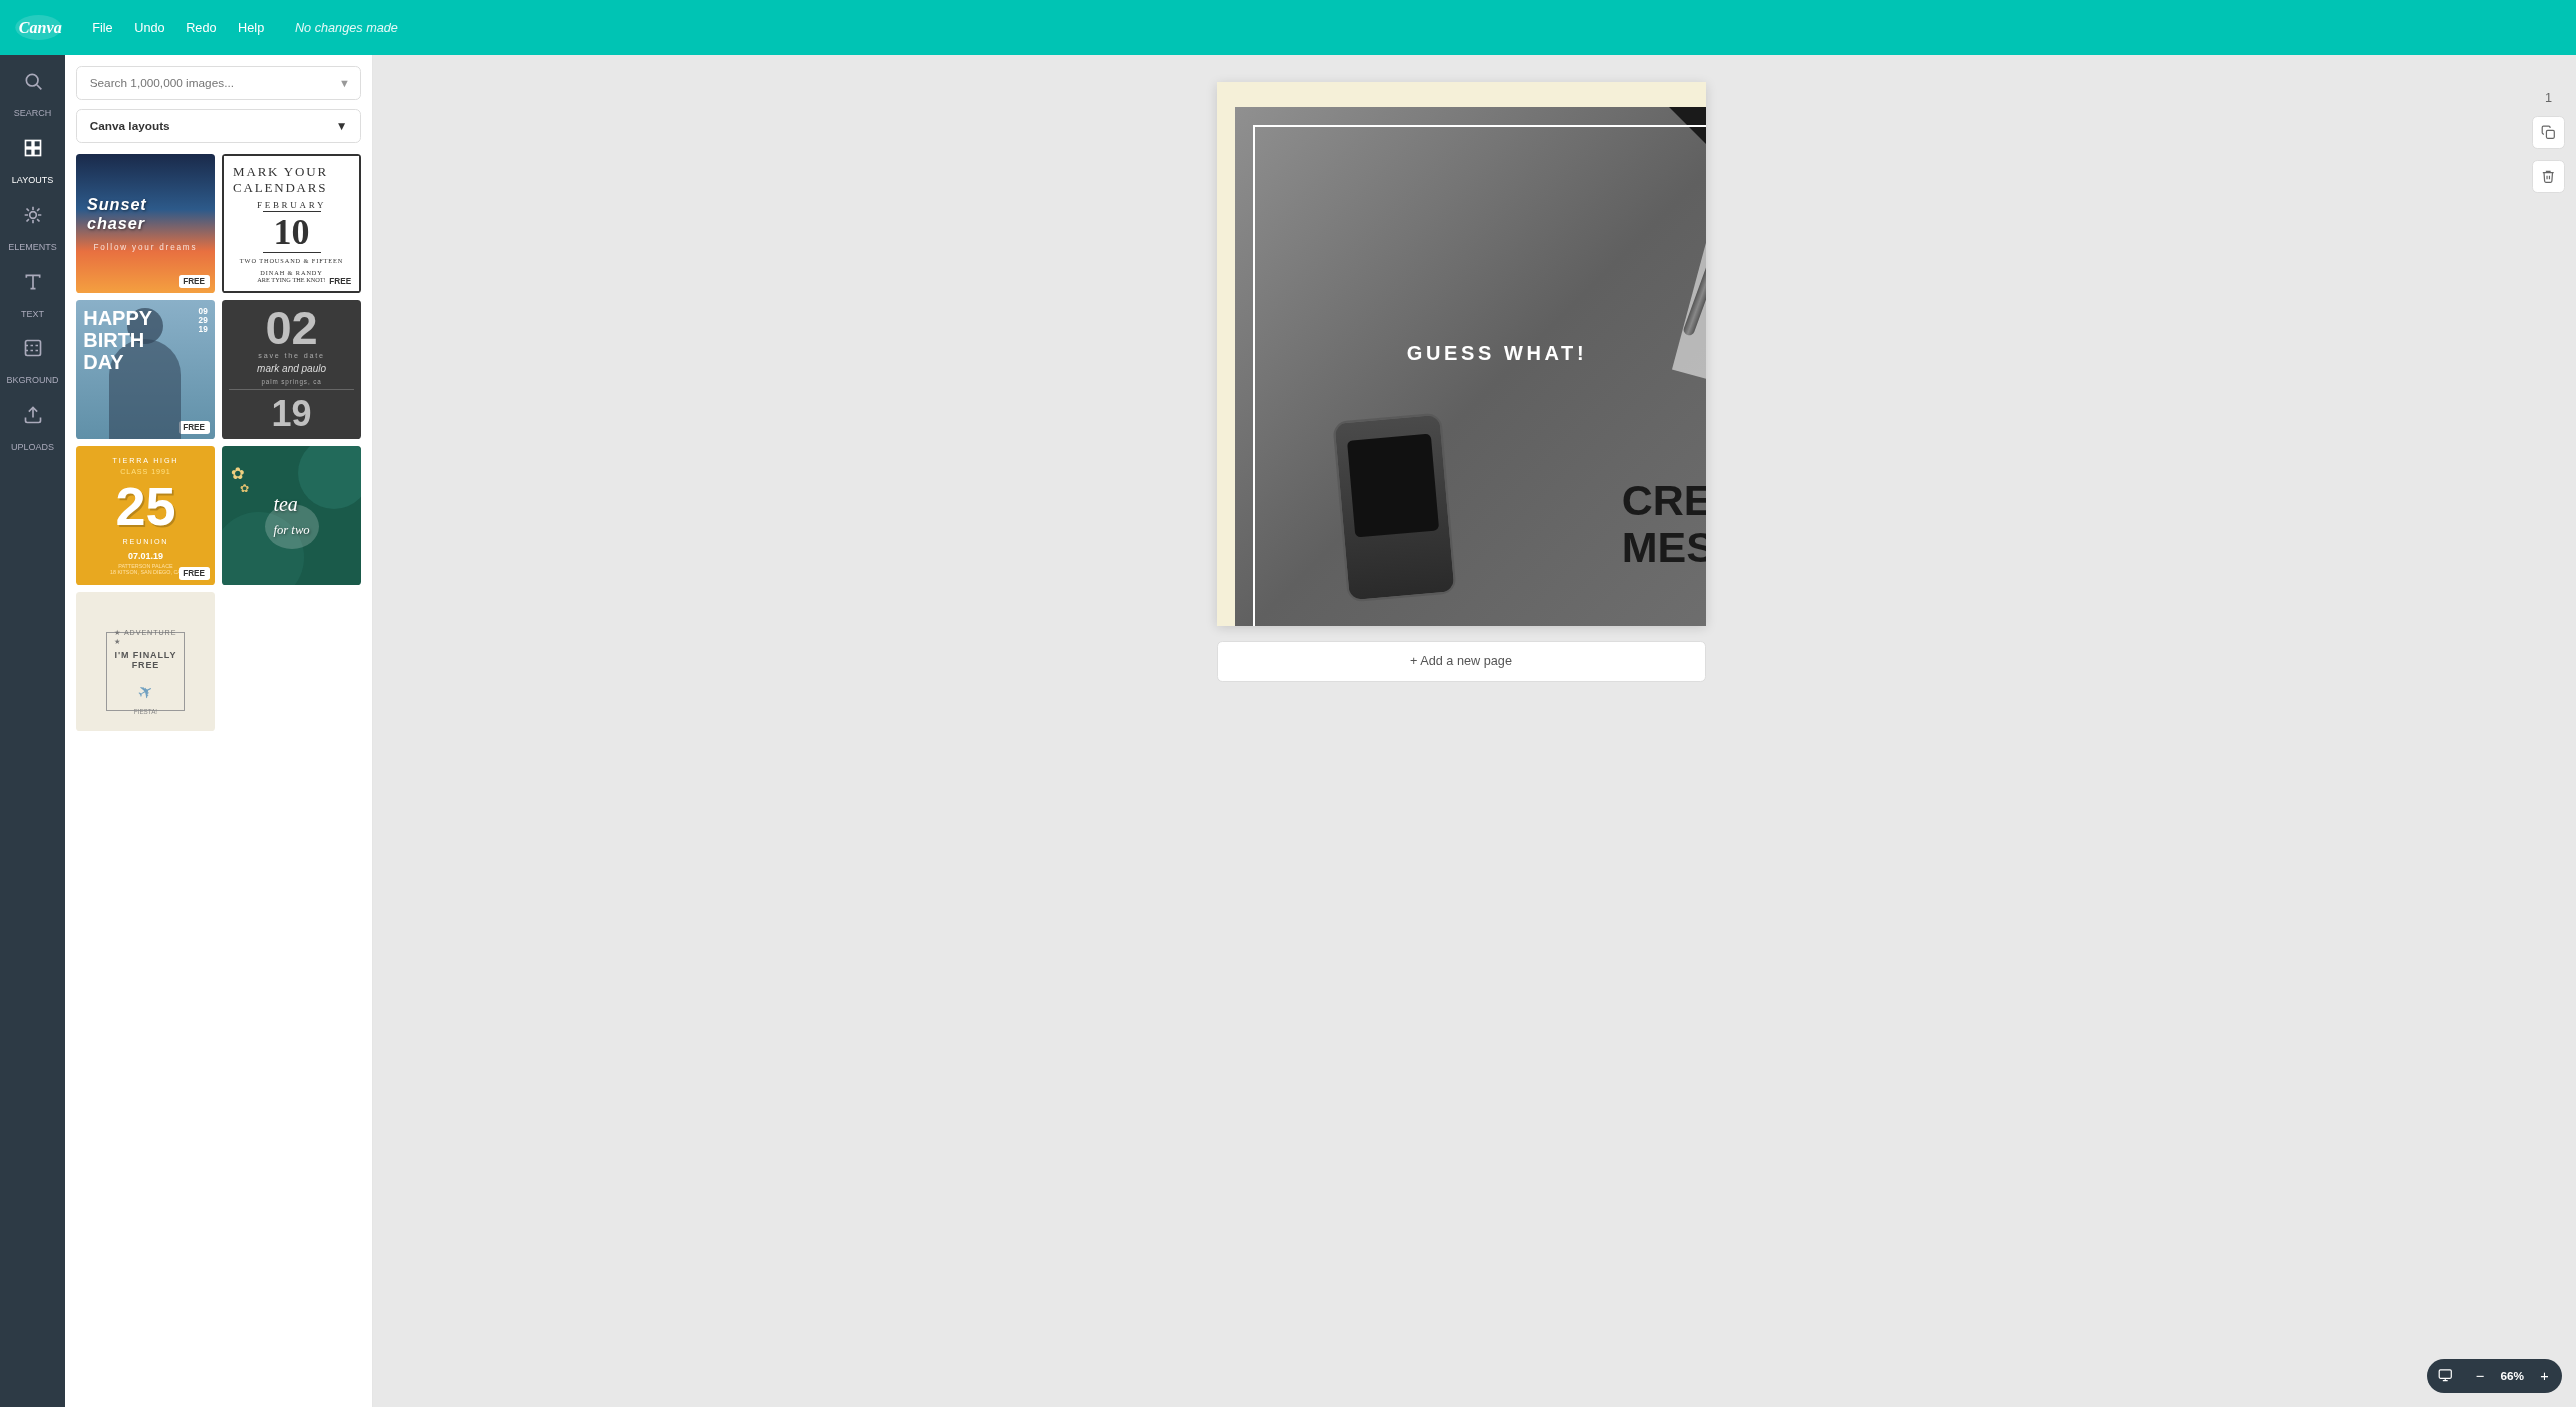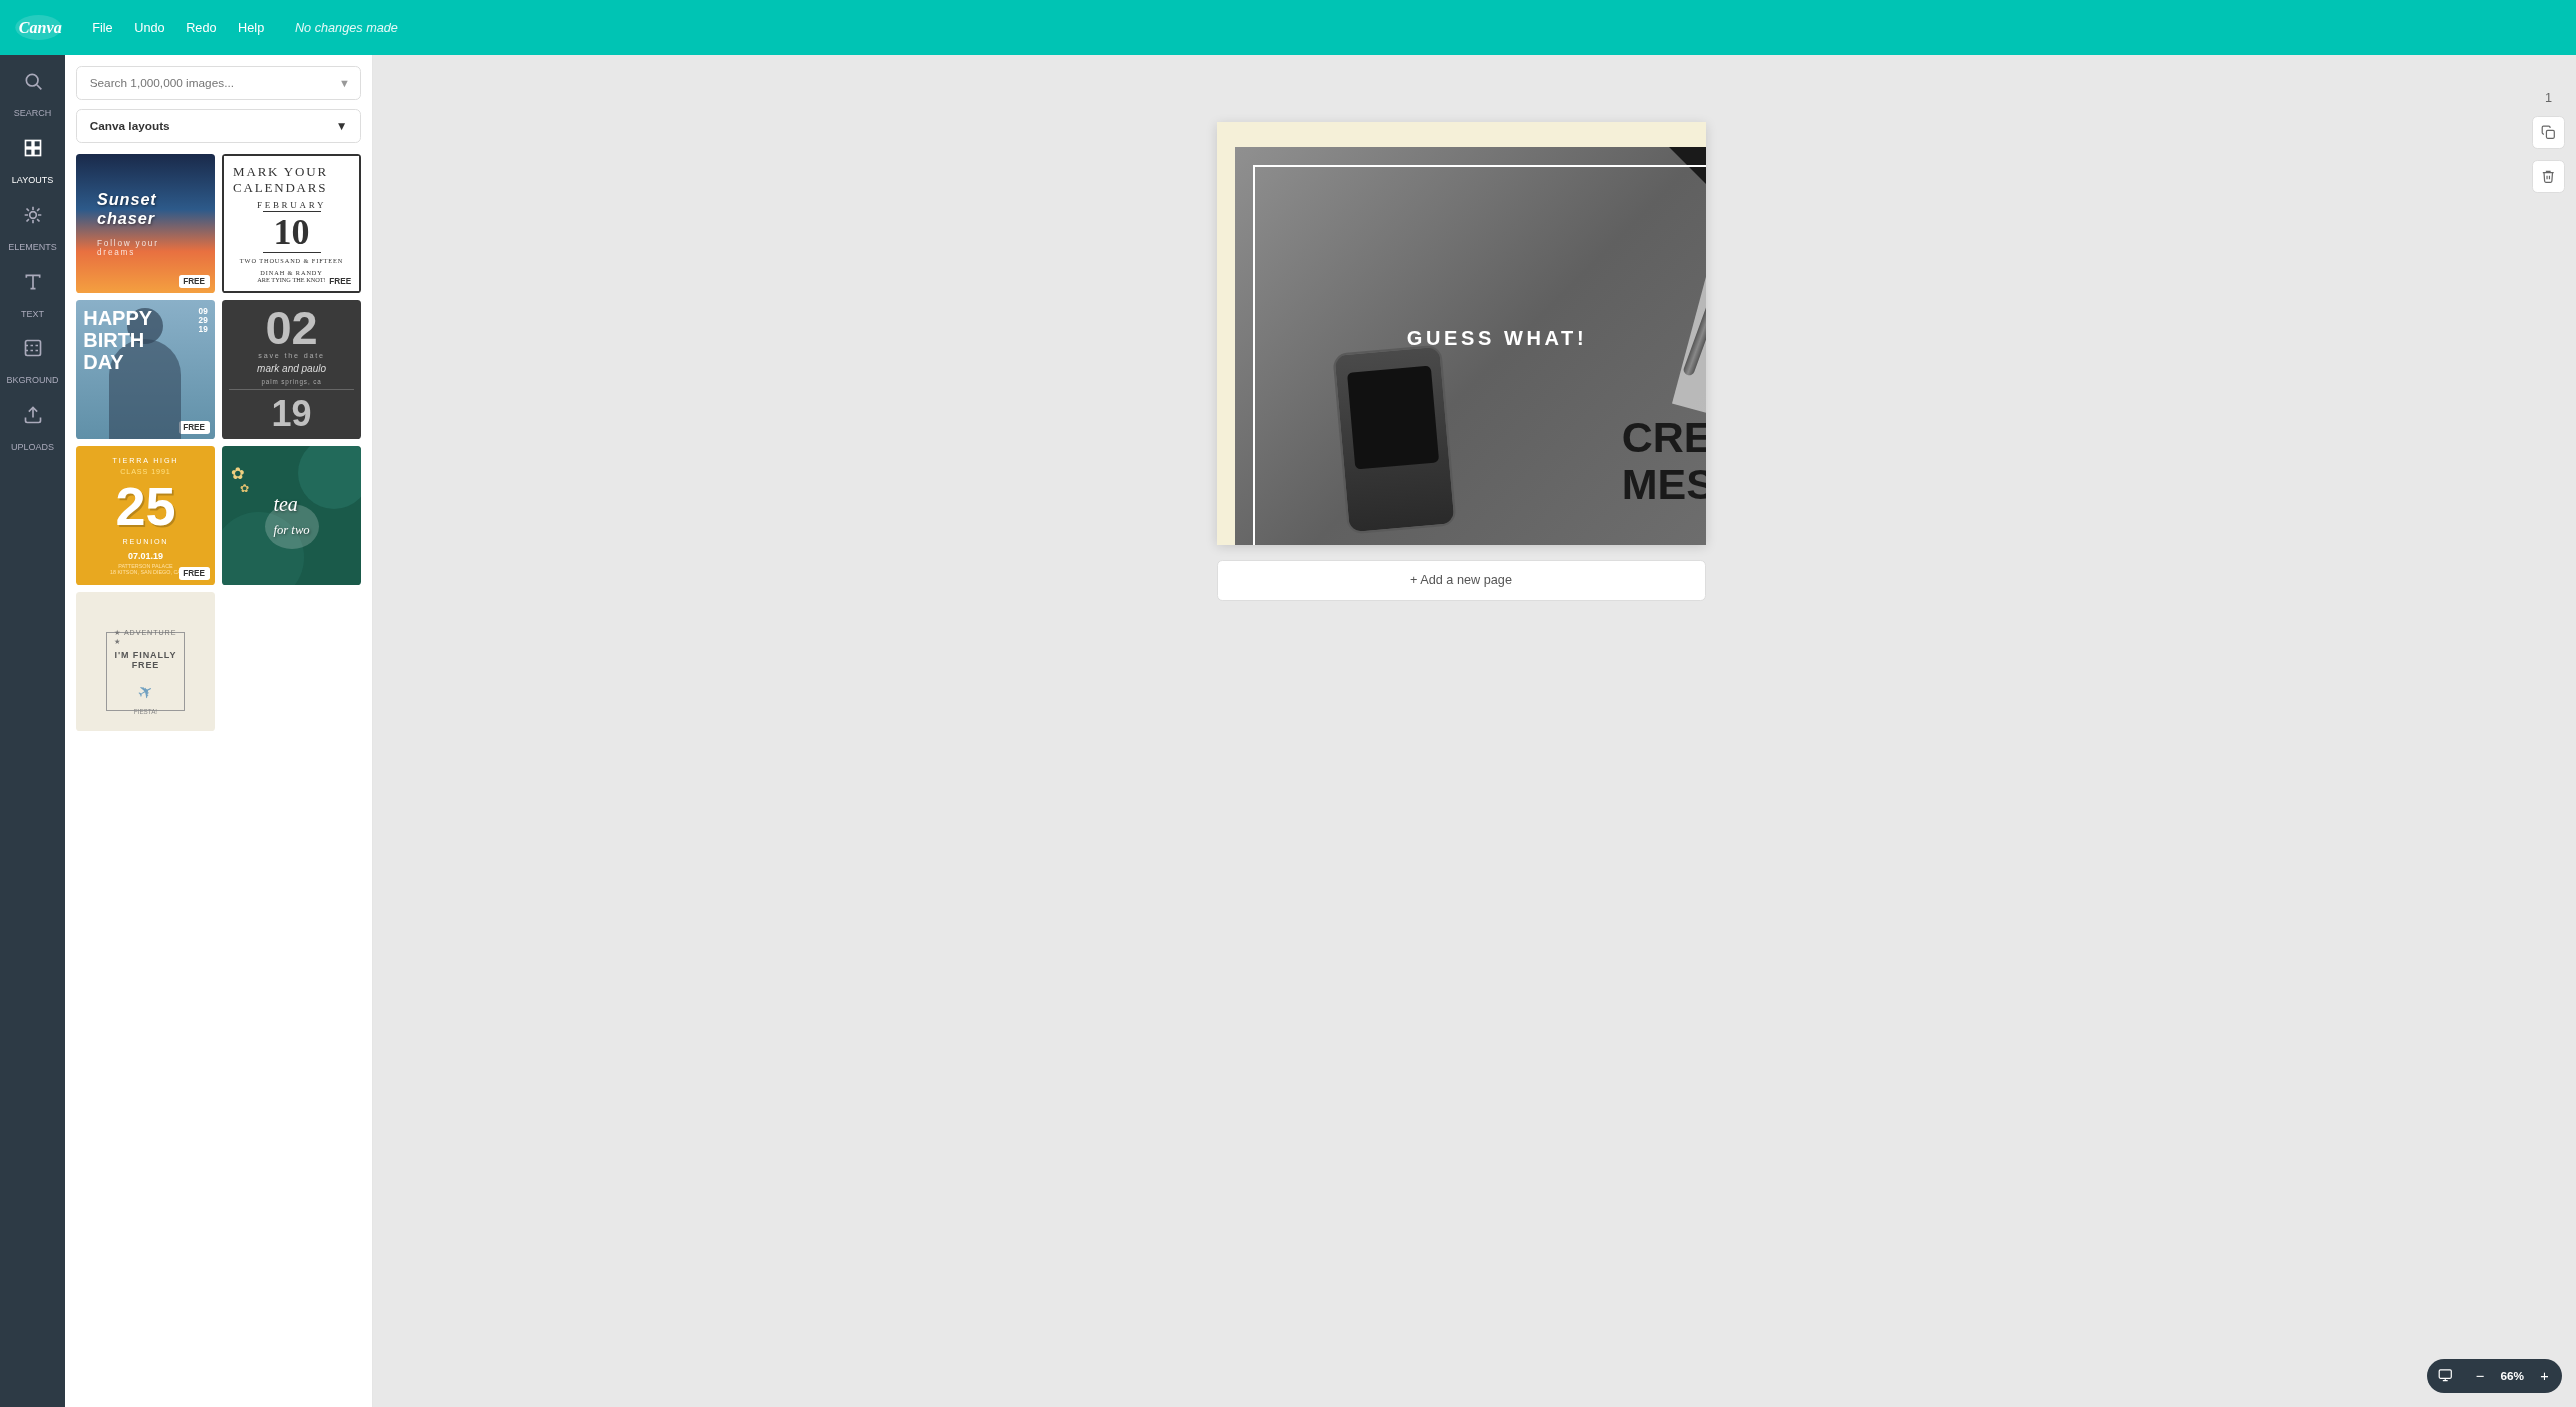--- a/index.html
+++ b/index.html
@@ -182,21 +182,21 @@
       color: #333;
       font-size: 8.2px;
       font-weight: 700;
       padding: 1.8px 4.5px;
       border-radius: 2.7px;
     }
 
     
     .tmpl-sunset {
       background: linear-gradient(180deg, #1a2a4a 0%, #2d5a8a 40%, #e87040 70%, #f4a040 100%);
-      display: flex; flex-direction: column; align-items: center; justify-content: center; color: white; padding: 21px; gap: 7px;
+      display: flex; flex-direction: column; align-items: center; justify-content: center; color: white; padding: 11px; gap: 7px;
     }
     .tmpl-feb {
       background: white;
       border: 2.7px solid #333;
       display: flex; flex-direction: column; align-items: center; justify-content: center; color: #333; padding: 9px;
       font-family: serif;
     }
     .tmpl-birthday {
       background: linear-gradient(180deg, #8ab0c8 0%, #6090a8 100%);
       display: flex; flex-direction: column; align-items: flex-start; justify-content: flex-start; color: white; padding: 9px; overflow: hidden;
@@ -237,25 +237,24 @@
     .canvas-wrapper {
       position: relative;
       display: flex;
       flex-direction: column;
       align-items: center;
       gap: 14.5px;
     }
     .design-canvas {
       background: #f5f0d8;
       width: 489px;
-      height: 423px;
+      height: 544px;
       position: relative;
       box-shadow: 0 1.8px 11px rgba(0,0,0,0.15);
       overflow: hidden;
-      margin-top: 40px;
     }
     .canvas-inner-image {
       position: absolute;
       top: 25px;
       left: 18px;
       right: -54px;
       bottom: -27px;
       background: #808080;
       overflow: hidden;
     }

